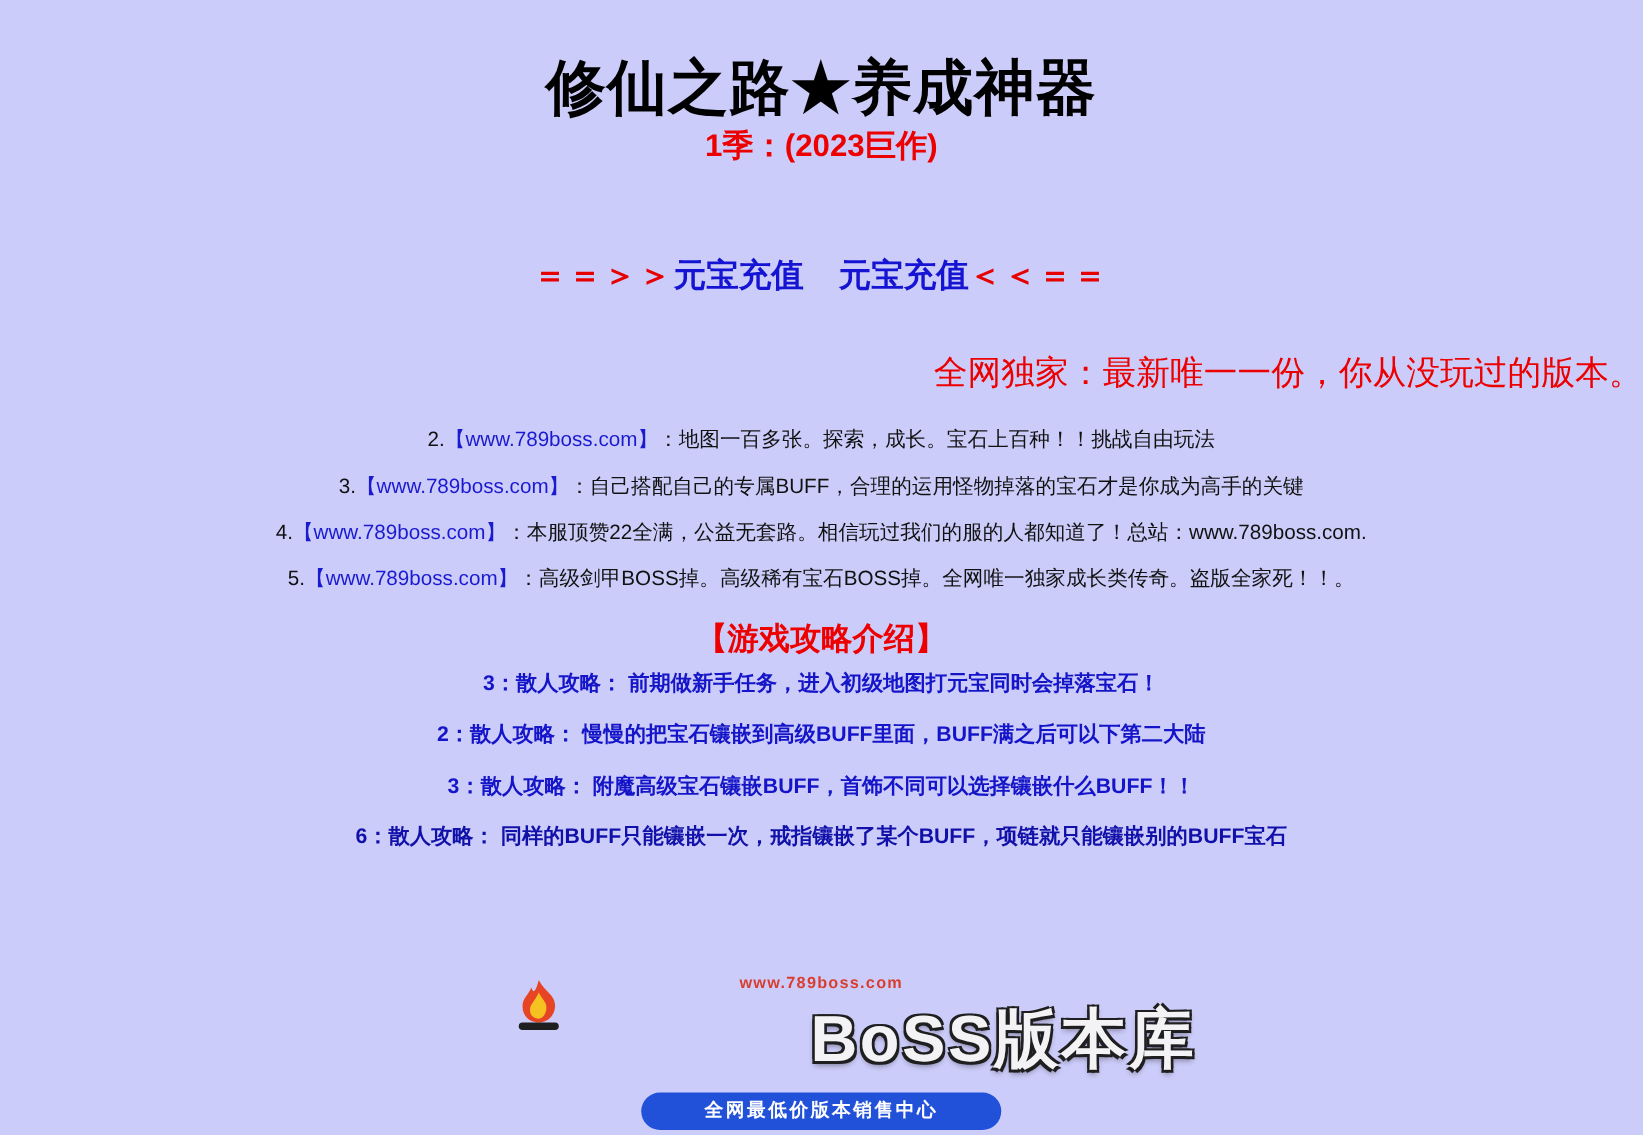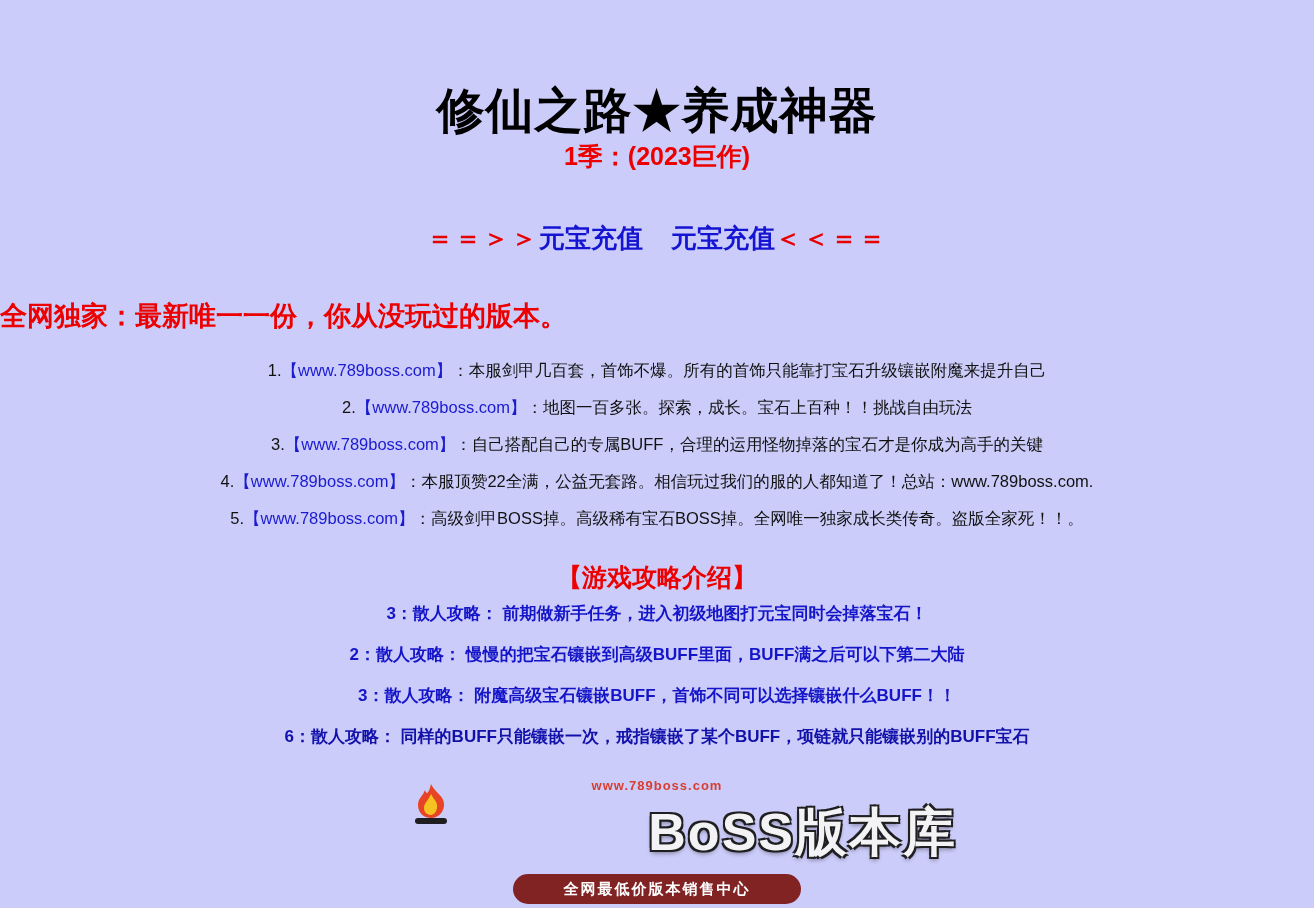--- a/index.html
+++ b/index.html
@@ -19,32 +19,32 @@
     height: 908px;
     position: relative;
     box-sizing: border-box;
   }
   .title {
     text-align: center;
     font-size: 48px;
     font-weight: bold;
     color: #000000;
     letter-spacing: 1px;
-    padding-top: 82px;
+    padding-top: 42px;
     line-height: 1.2;
   }
   .season {
     text-align: center;
     font-size: 25px;
     font-weight: bold;
     color: #ec0000;
   }
   .recharge-row {
     text-align: center;
-    margin-top: 48px;
+    margin-top: 70px;
     font-size: 26px;
     font-weight: bold;
     white-space: nowrap;
   }
   .arrow-red {
     color: #e60000;
     letter-spacing: 2px;
   }
   .link-blue {
     color: #1414d2;
@@ -59,41 +59,41 @@
     font-size: 27px;
     font-weight: bold;
     white-space: nowrap;
   }
   .download-row .sep {
     color: #e60000;
     font-size: 24px;
     padding: 0 6px;
   }
   .exclusive {
-    text-align: left;
+    text-align: right;
     margin-top: 42px;
     font-size: 27px;
-    font-weight: bold;
+    font-weight: normal;
     color: #ec0000;
   }
   .feature-list {
     margin-top: 18px;
   }
   .feature-item {
     text-align: center;
     font-size: 16.5px;
     color: #111111;
     line-height: 2.25;
   }
   .feature-item .site {
     color: #1a1ad0;
   }
   .guide-title {
     text-align: center;
-    margin-top: 24px;
+    margin-top: 12px;
     font-size: 25px;
     font-weight: bold;
     color: #ec0000;
   }
   .guide-item {
     text-align: center;
     font-size: 17px;
     font-weight: bold;
     color: #1414c8;
     line-height: 2.4;
@@ -143,21 +143,21 @@
     white-space: nowrap;
   }
   .wm-sub {
     position: absolute;
     left: 50%;
     transform: translateX(-50%);
     top: 96px;
     width: 288px;
     height: 30px;
     border-radius: 15px;
-    background: #7f1d1d;
+    background: #1d4ed8;
     color: #ffffff;
     font-size: 15px;
     font-weight: bold;
     letter-spacing: 2px;
     line-height: 30px;
     text-align: center;
   }
   .wm-flame {
     position: absolute;
     left: 46px;
@@ -176,23 +176,20 @@
   <div class="season">1季：(2023巨作)</div>
 
   <div class="recharge-row">
     <span class="arrow-red">＝＝＞＞</span><span class="link-blue">元宝充值</span><span class="gap-wide"></span><span class="link-blue">元宝充值</span><span class="arrow-red">＜＜＝＝</span>
   </div>
 
 
   <div class="exclusive">全网独家：最新唯一一份，你从没玩过的版本。</div>
 
   <div class="feature-list">
-    <div class="feature-item">
-      <span>1.</span><span class="site">【www.789boss.com】</span><span>：本服剑甲几百套，首饰不爆。所有的首饰只能靠打宝石升级镶嵌附魔来提升自己</span>
-    </div>
     <div class="feature-item">
       <span>2.</span><span class="site">【www.789boss.com】</span><span>：地图一百多张。探索，成长。宝石上百种！！挑战自由玩法</span>
     </div>
     <div class="feature-item">
       <span>3.</span><span class="site">【www.789boss.com】</span><span>：自己搭配自己的专属BUFF，合理的运用怪物掉落的宝石才是你成为高手的关键</span>
     </div>
     <div class="feature-item">
       <span>4.</span><span class="site">【www.789boss.com】</span><span>：本服顶赞22全满，公益无套路。相信玩过我们的服的人都知道了！总站：www.789boss.com.</span>
     </div>
     <div class="feature-item">

